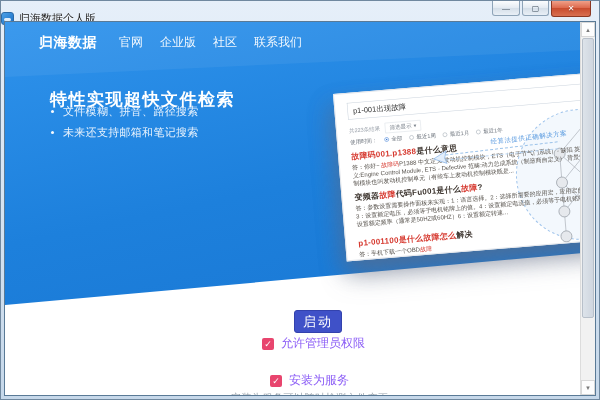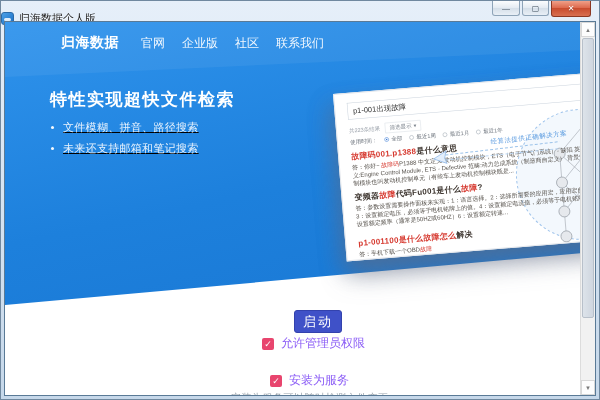--- a/index.html
+++ b/index.html
@@ -13,25 +13,25 @@
   .win-controls{position:absolute;top:0;right:8px;display:flex;}
   .wbtn{height:15px;border:1px solid #8ea4b8;border-top:none;border-radius:0 0 3px 3px;box-sizing:border-box;display:flex;align-items:center;justify-content:center;font-size:8px;color:#3b4a58;background:linear-gradient(#fbfdfe,#e4ebf2 49%,#d4dee8 50%,#e8eff6);margin-left:2px;}
   .wbtn.min{width:28px;}
   .wbtn.max{width:27px;}
   .wbtn.close{width:40px;height:16px;color:#fff;font-weight:bold;background:linear-gradient(#f0a088,#dd6a4e 45%,#c94d2f 50%,#d86f50);border-color:#8c3823;text-shadow:0 1px 1px rgba(0,0,0,.4);}
   
   .content{position:absolute;left:3px;right:3px;top:20px;bottom:3px;background:#ffffff;border:1px solid #5a7a96;box-sizing:border-box;overflow:hidden;}
   
   .hero{position:absolute;left:0;top:0;width:578px;height:284px;background:linear-gradient(168deg,#2f93ec,#1d80dc 55%,#1a78d4);clip-path:polygon(0 0,100% 0,100% 231px,0 283px);z-index:1;}
   .hero-band{position:absolute;left:0;top:0;width:100%;height:60px;background:rgba(255,255,255,.06);clip-path:polygon(0 0,100% 0,100% 28px,0 55px);}
-  .nav{position:absolute;top:12px;left:56px;display:flex;align-items:center;}
+  .nav{position:absolute;top:12px;left:34px;display:flex;align-items:flex-start;}
   .nav-logo{color:#fff;font-size:14px;font-weight:bold;letter-spacing:.5px;margin-right:22px;}
   .nav-item{color:#f2f8fe;font-size:12px;margin-right:17px;cursor:pointer;}
   .hero-title{position:absolute;left:45px;top:66px;color:#ffffff;font-size:17px;font-weight:bold;letter-spacing:1.5px;}
-  .bullets{position:absolute;left:46px;top:98px;text-decoration:underline;}
+  .bullets{position:absolute;left:46px;top:82px;}
   .bullet{display:flex;align-items:center;margin-bottom:6px;}
   .dot{width:3px;height:3px;border-radius:50%;background:rgba(255,255,255,.95);margin-right:9px;flex:0 0 auto;}
   .bullet span.bt{color:#e9f3fd;font-size:11px;letter-spacing:.3px;}
   
   .card{position:absolute;left:328px;top:72px;width:298px;height:168px;background:#fff;border:1px solid #e4e7ec;box-sizing:border-box;transform:rotate(-4.7deg);transform-origin:0 0;z-index:2;box-shadow:0 16px 26px -2px rgba(95,105,130,.55),-8px 10px 20px rgba(95,105,130,.28);overflow:hidden;}
   .card-inner{width:596px;height:336px;transform:scale(.5);transform-origin:0 0;position:relative;}
   .search-row{position:absolute;left:24px;right:20px;top:18px;display:flex;}
   .search-input{flex:1;height:34px;border:1px solid #c9d2dc;border-right:none;box-sizing:border-box;font-size:15px;color:#333;padding:0 0 0 10px;outline:none;font-family:inherit;}
   .search-btn{width:76px;height:34px;background:#2d83e8;color:#fff;font-size:15px;border:none;display:flex;align-items:center;justify-content:center;letter-spacing:2px;}
   .meta-row{position:absolute;left:24px;top:64px;display:flex;align-items:center;font-size:11px;color:#9aa1aa;}

